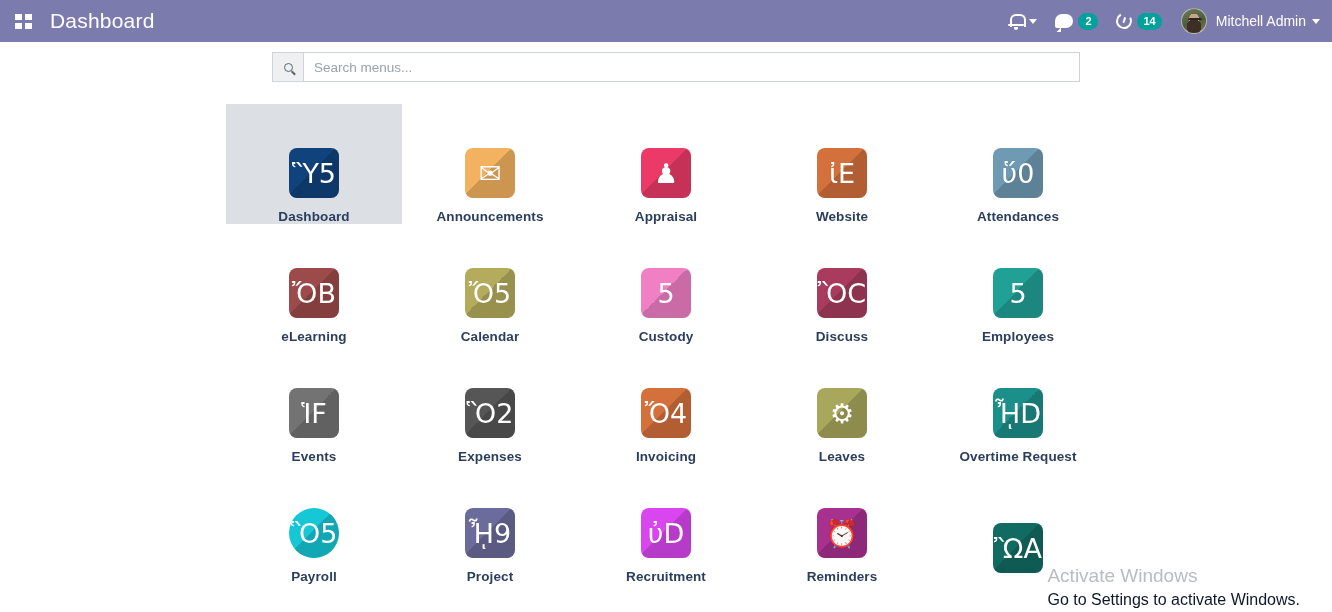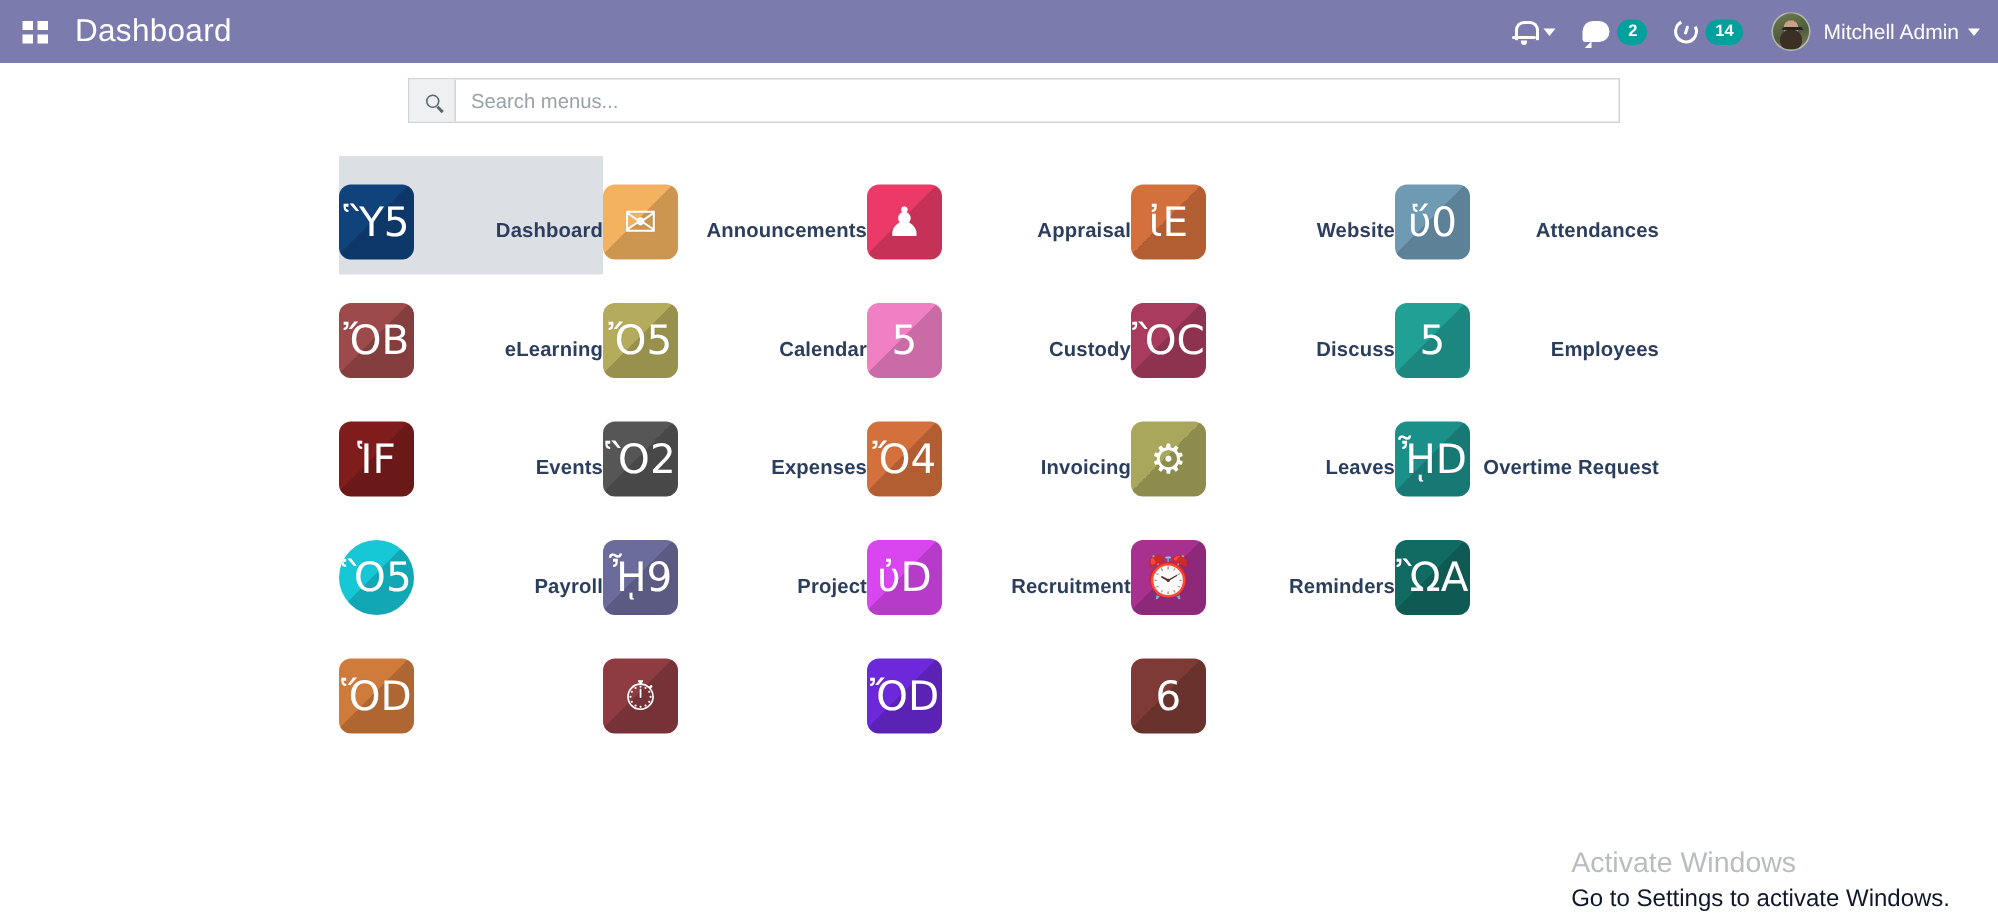--- a/index.html
+++ b/index.html
@@ -210,25 +210,25 @@
     overflow: hidden;
   }
   .apps-grid {
     width: 880px;
     margin: 0 auto;
     display: grid;
     grid-template-columns: repeat(5, 176px);
     justify-content: center;
   }
   .app-tile {
-    height: 79px;
+    height: 120px;
     display: flex;
-    flex-direction: row;
+    flex-direction: column;
     align-items: center;
-    justify-content: space-between;
+    justify-content: flex-end;
     padding-top: 9px;
     cursor: pointer;
     text-decoration: none;
   }
   .app-tile.active { background: #dcdfe3; }
 
   .app-icon {
     width: 50px; height: 50px;
     border-radius: 8px;
     position: relative;
@@ -390,21 +390,21 @@
         <div class="app-label">Discuss</div>
       </div>
       <div class="app-tile">
         <div class="app-icon" style="background: rgb(33, 161, 150);">
           <span class="glyph">὆5</span>
           <span class="shade"></span>
         </div>
         <div class="app-label">Employees</div>
       </div>
       <div class="app-tile">
-        <div class="app-icon" style="background: #7f1d1d;">
+        <div class="app-icon" style="background: #737373;">
           <span class="glyph">ἹF</span>
           <span class="shade"></span>
         </div>
         <div class="app-label">Events</div>
       </div>
       <div class="app-tile">
         <div class="app-icon" style="background: rgb(86, 86, 86);">
           <span class="glyph">Ὃ2</span>
           <span class="shade"></span>
         </div>

